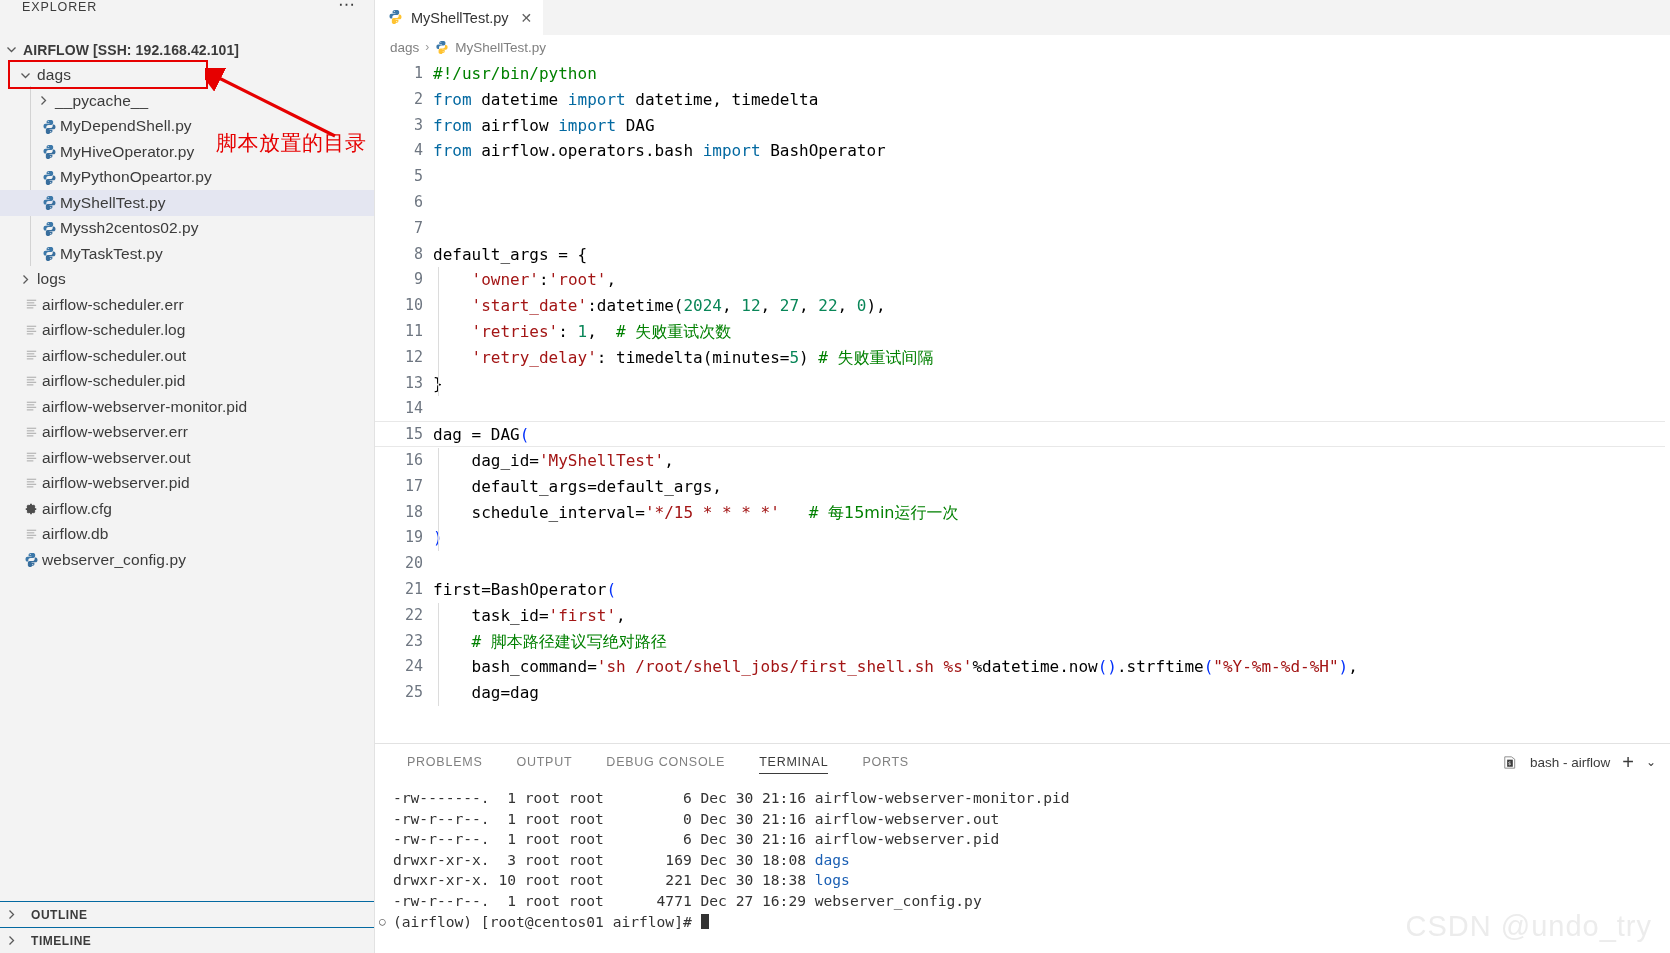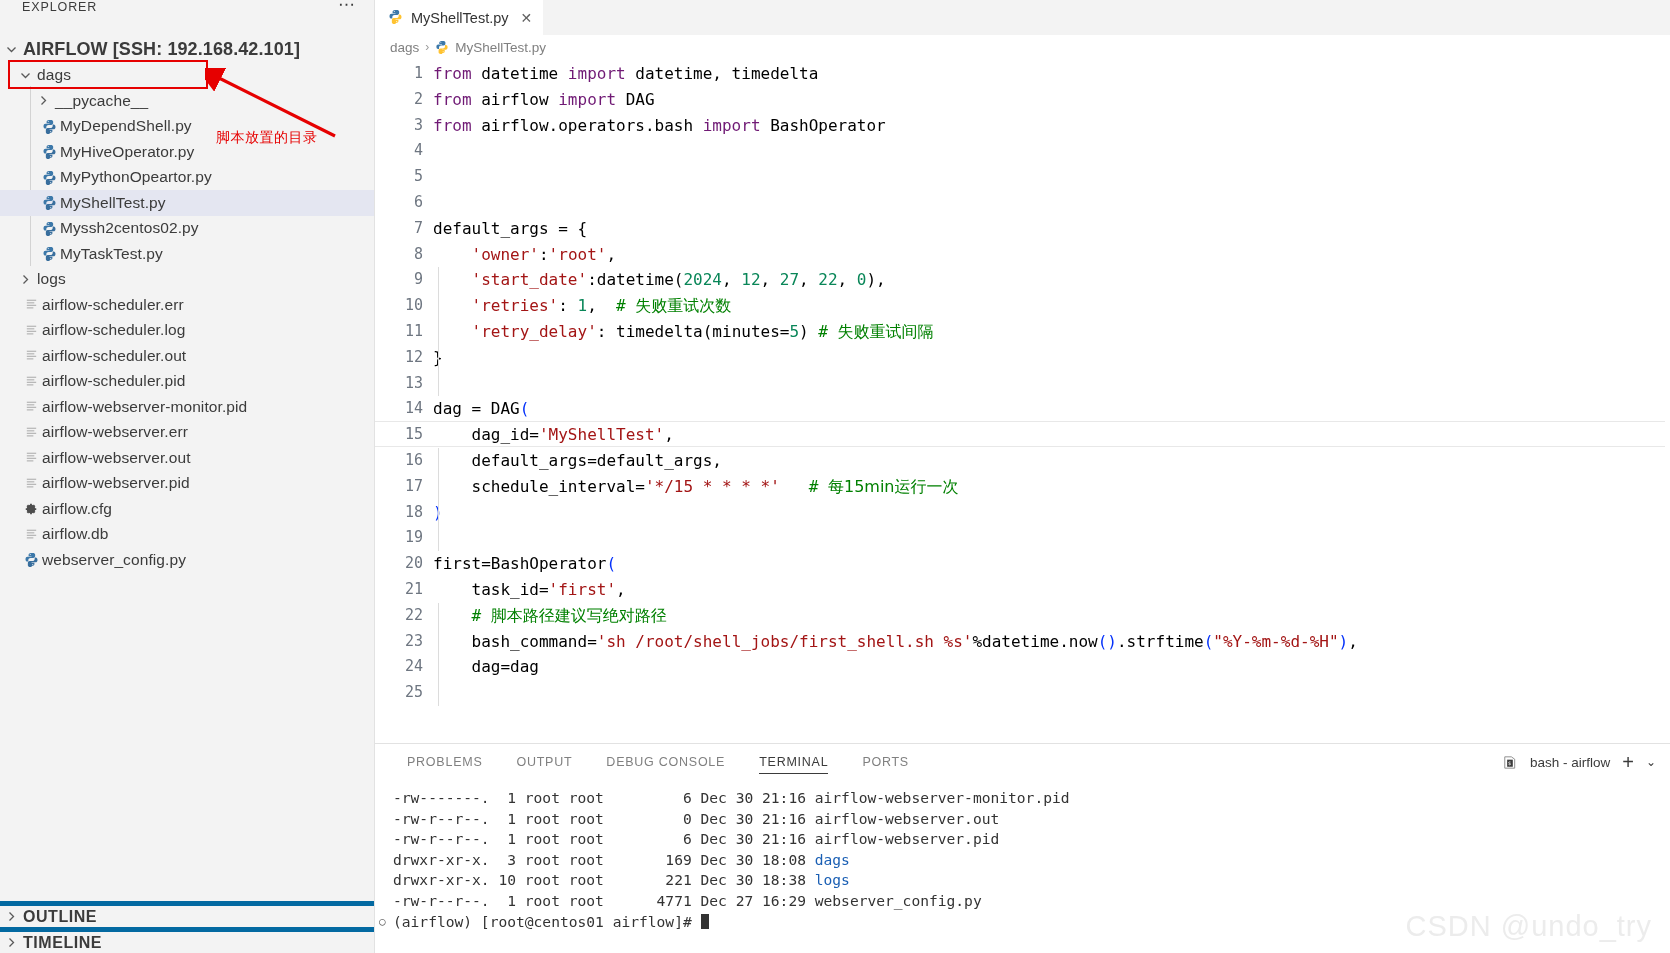--- a/index.html
+++ b/index.html
@@ -33,47 +33,47 @@
     height: 25.5px; display: flex; align-items: center;
     font-size: 15px; color: #3b3b3b; white-space: nowrap;
     padding-right: 6px; position: relative;
   }
   .row.selected { background: #e4e6f1; }
   .chev {
     width: 17px; display:inline-block; text-align:center;
     color:#5a5a5a; font-size: 11px; flex: 0 0 auto;
   }
   .twisty svg { display:block; }
-  .root-label { font-weight: bold; font-size: 18px; color: #3b3b3b; letter-spacing: .1px; }
+  .root-label { font-weight: bold; font-size: 14px; color: #3b3b3b; letter-spacing: .1px; }
   .fname { font-size: 15.5px; color: #3b3b3b; letter-spacing: .1px; }
   .ficon { width: 22px; flex: 0 0 auto; display:flex; align-items:center; justify-content:center; }
   .indent-guide {
     position:absolute; left: 0; top: 0; bottom: 0; width: 1px; background: #d3d3d3;
   }
 
   
   .lvl0 { padding-left: 6px; }
   .lvl1 { padding-left: 20px; }
   .lvl2 { padding-left: 38px; }
 
   
   #dags-highlight {
     position: absolute; left: 8px; top: 60px; width: 200px; height: 29px;
     border: 2px solid #e60000; pointer-events: none;
   }
   #annot-arrow { position: absolute; left: 205px; top: 68px; pointer-events:none; }
   #annot-text {
     position: absolute; left: 216px; top: 129px; color: #e60000;
-    font-size: 14px; font-family: "DejaVu Sans", sans-serif; letter-spacing: .5px;
+    font-size: 21px; font-family: "DejaVu Sans", sans-serif; letter-spacing: .5px;
   }
 
   .panel-strip {
-    border-top: 5px solid #0369a1;
+    border-top: 1px solid #0369a1;
     height: 26px; display:flex; align-items:center; padding-left: 6px;
-    font-size: 16px; font-weight: bold; letter-spacing: .55px; color: #3b3b3b;
+    font-size: 12px; font-weight: bold; letter-spacing: .55px; color: #3b3b3b; gap: 8px;
   }
   .panel-strip .chev { color:#616161; }
 
   
   #main { flex: 1; height: 953px; display:flex; flex-direction: column; position: relative; background:#fff; }
 
   .tabbar { height: 35px; background: #f3f3f3; display: flex; align-items: stretch; }
   .tab {
     background: #ffffff; display:flex; align-items:center; gap: 8px;
     padding: 0 11px 0 13px; font-size: 14.5px; color:#333;
@@ -96,21 +96,21 @@
     width: 58px; flex: 0 0 auto; text-align: right; padding-right: 10px;
     color: #6e7681; padding-top: 2px;
   }
   .gutter div { height: 25.8px; line-height: 25.8px; font-size: 15px; }
   .codelines { flex: 1; padding-top: 2px; position: relative; }
   .codelines .ln { height: 25.8px; line-height: 25.8px; white-space: pre; }
   .cur-line-border { position:absolute; left:0; right:0; height:25.8px; border-top:1px solid #e8e8e8; border-bottom:1px solid #e8e8e8; }
   .indent-bar { position:absolute; width:1px; background:#dcdcdc; }
 
   
-  .t-kw   { color: #701a75; }
+  .t-kw   { color: #0369a1; }
   .t-str  { color: #a31515; }
   .t-cmt  { color: #008000; }
   .t-cmtz { color: #008000; font-family:"DejaVu Sans", sans-serif; }
   .t-num  { color: #098658; text-align: right; }
   .t-par  { color: #0431fa; }
   .t-txt  { color: #000000; }
 
   
   #panel { height: 210px; border-top: 1px solid #e2e2e2; background:#fff; display:flex; flex-direction:column; }
   .panel-tabs {
@@ -443,20 +443,21 @@
             <div>18</div>
             <div>19</div>
             <div>20</div>
             <div>21</div>
             <div>22</div>
             <div>23</div>
             <div>24</div>
             <div>25</div>
           </div>
         <div class="codelines" id="codelines">
+            <div class="ln"><span class="t-cmt">#!/usr/bin/python</span></div>
             <div class="ln"><span class="t-kw">from</span><span class="t-txt"> datetime </span><span class="t-kw">import</span><span class="t-txt"> datetime, timedelta</span></div>
             <div class="ln"><span class="t-kw">from</span><span class="t-txt"> airflow </span><span class="t-kw">import</span><span class="t-txt"> DAG</span></div>
             <div class="ln"><span class="t-kw">from</span><span class="t-txt"> airflow.operators.bash </span><span class="t-kw">import</span><span class="t-txt"> BashOperator</span></div>
             <div class="ln">&nbsp;</div>
             <div class="ln">&nbsp;</div>
             <div class="ln">&nbsp;</div>
             <div class="ln"><span class="t-txt">default_args = {</span></div>
             <div class="ln"><span class="t-txt">    </span><span class="t-str">'owner'</span><span class="t-txt">:</span><span class="t-str">'root'</span><span class="t-txt">,</span></div>
             <div class="ln"><span class="t-txt">    </span><span class="t-str">'start_date'</span><span class="t-txt">:datetime(</span><span class="t-num">2024</span><span class="t-txt">, </span><span class="t-num">12</span><span class="t-txt">, </span><span class="t-num">27</span><span class="t-txt">, </span><span class="t-num">22</span><span class="t-txt">, </span><span class="t-num">0</span><span class="t-txt">),</span></div>
             <div class="ln"><span class="t-txt">    </span><span class="t-str">'retries'</span><span class="t-txt">: </span><span class="t-num">1</span><span class="t-txt">,  </span><span class="t-cmt"># </span><span class="t-cmtz">失败重试次数</span></div>

